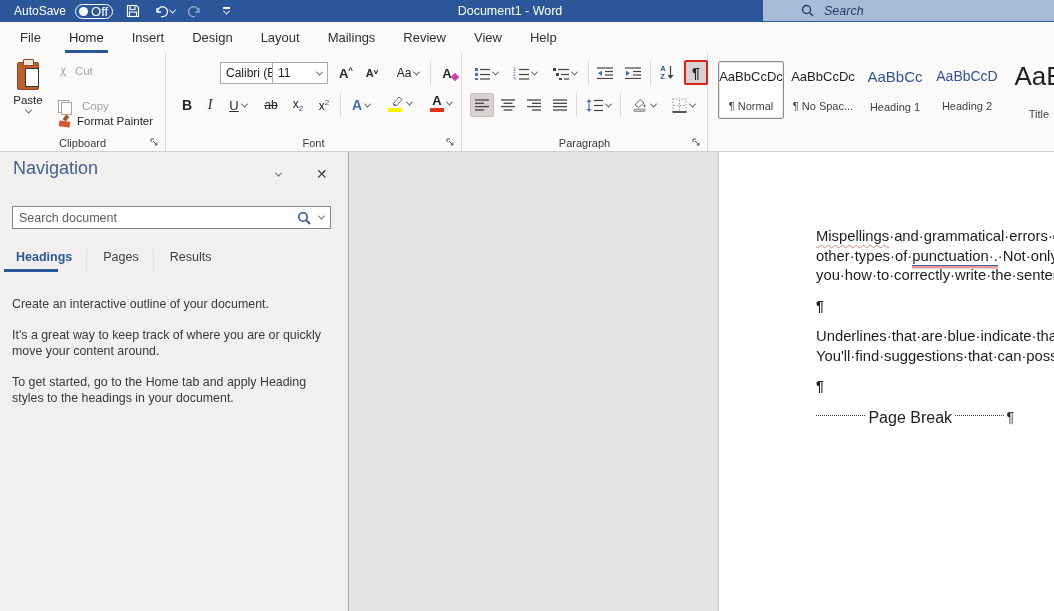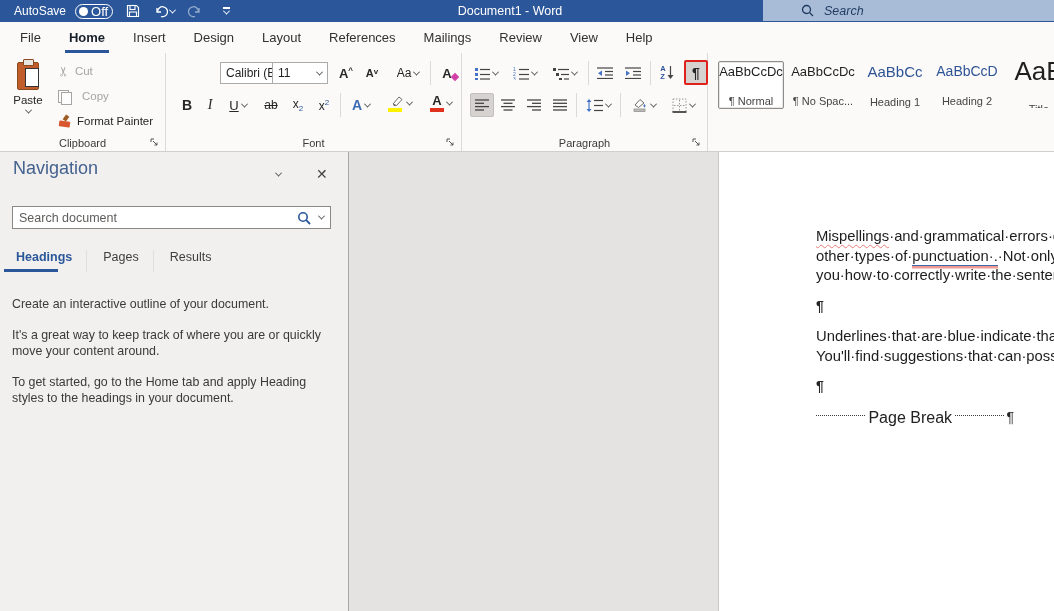--- a/index.html
+++ b/index.html
@@ -18,21 +18,21 @@
   .qbtn.disabled { opacity:.5; }
   .doc-title { position:absolute; left:380px; width:260px; text-align:center; font-size:12.5px; color:#fff; top:4px; }
   .search-pill { position:absolute; left:763px; right:0; top:0; height:21px; background:#A8BCD8; display:flex; align-items:center; gap:10px; padding-left:38px; cursor:text; }
   .search-pill .s-label { font-size:12.5px; color:#1E3A5F;font-style:italic; }
   .chv { display:inline-block; width:5px; height:5px; border-right:1.4px solid #fff; border-bottom:1.4px solid #fff; transform:rotate(45deg) translate(-1px,-1px); }
   .chv.dark { border-color:#555; }
 
   
   .tabrow { position:absolute; left:0; top:22px; width:1054px; height:31px; background:#FBFAF9; display:flex; align-items:stretch; padding-left:6px; }
   .tab { position:relative; padding:0 14px; display:flex; align-items:center; font-size:13px; color:#323130; cursor:pointer; }
-  .tab.active { font-weight:bold; color:#19212b; }
+  .tab.active { font-weight:normal; color:#19212b; }
   .tab.active::after { content:""; position:absolute; left:10px; right:10px; bottom:0; height:3px; background:#2B579A; }
 
   
   .ribbon { position:absolute; left:0; top:53px; width:1054px; height:99px; background:#FBFAF9; border-bottom:1px solid #D1CFCD; }
   .rgroup { position:absolute; top:0; height:98px; border-right:1px solid #DCDAD8; }
   .rgroup-label { position:absolute; bottom:2px; left:0; right:0; text-align:center; font-size:11px; color:#3B3A39; }
   .launcher { position:absolute; bottom:3px; right:5px; width:12px; height:12px; display:flex; align-items:center; justify-content:center; cursor:pointer; }
   .g-clip { left:0; width:166px; }
   .g-font { left:166px; width:296px; }
   .g-para { left:462px; width:246px; }
@@ -75,21 +75,21 @@
   .clear-fmt::after { content:""; position:absolute; right:-6px; bottom:1px; width:6px; height:6px; background:#D23FA5; transform:rotate(45deg); }
   .vsep { position:absolute; width:1px; background:#DCDAD8; top:8px; height:76px; }
   .vsep.short { height:24px; }
 
   .lines-ic line, .lines-ic rect, .lines-ic path, .lines-ic circle, .lines-ic text { vector-effect:non-scaling-stroke; }
   .sort-ic { display:flex; align-items:center; gap:1px; }
   .sort-ic .az { display:flex; flex-direction:column; font-size:7.5px; font-weight:bold; color:#2B579A; line-height:1.05; }
   .pilcrow-glyph { font-size:14px; font-weight:bold; color:#262626; }
 
   
-  .style-card { position:absolute; top:8px; width:66px; height:48px; display:flex; flex-direction:column; align-items:center; justify-content:center; gap:16px; cursor:pointer; border:1px solid transparent; border-radius:2px; overflow:hidden; }
+  .style-card { position:absolute; top:8px; width:66px; height:58px; display:flex; flex-direction:column; align-items:center; justify-content:center; gap:16px; cursor:pointer; border:1px solid transparent; border-radius:2px; overflow:hidden; }
   .style-card.selected { background:#fff; border:1px solid #8f8d8b; box-shadow:inset 0 0 0 1px #e8e6e4; }
   .style-preview { font-size:13px; color:#1f1f1f; white-space:nowrap; }
   .style-preview.h { color:#2F5496; }
   .style-name { font-size:11px; color:#444; white-space:nowrap; }
 
   
   .navpane { position:absolute; left:0; top:152px; width:349px; bottom:0; background:#F1F0EE; border-right:1px solid #A9A7A5; }
   .nav-title { position:absolute; left:13px; top:6px; font-size:18px; color:#44618F; }
   .nav-collapse { position:absolute; left:276px; top:20px; cursor:pointer; }
   .nav-close { position:absolute; left:316px; top:14px; font-size:14px; color:#444; cursor:pointer; }
@@ -161,42 +161,41 @@
       <span class="s-label">Search</span>
     </div>
   </div>
 
   <div class="tabrow">
       <div class="tab">File</div>
       <div class="tab active">Home</div>
       <div class="tab">Insert</div>
       <div class="tab">Design</div>
       <div class="tab">Layout</div>
-      <div class="tab">References</div>
       <div class="tab">Mailings</div>
       <div class="tab">Review</div>
       <div class="tab">View</div>
       <div class="tab">Help</div>
     </div>
 
   <div class="ribbon">
 
     <div class="rgroup g-clip">
       <div class="paste-btn">
         <span class="clipboard-ic">
             <span class="sheet"></span>
           </span>
         <span class="paste-label">Paste</span>
         <span class="chv dark" style="margin-top:3px;"></span>
       </div>
       <div class="clip-small disabled" style="top:8px;">
         <span class="scissors">✂</span>
         <span class="lbl">Cut</span>
       </div>
-      <div class="clip-small disabled" style="top:33px;gap:12px;">
+      <div class="clip-small disabled" style="top:43px;gap:12px;">
         <span class="copy-ic"></span>
         <span class="lbl">Copy</span>
       </div>
       <div class="clip-small" style="top:58px;">
         <span class="fp-ic">
             <span class="handle"></span>
             <span class="brush"></span>
           </span>
         <span class="lbl">Format Painter</span>
       </div>

